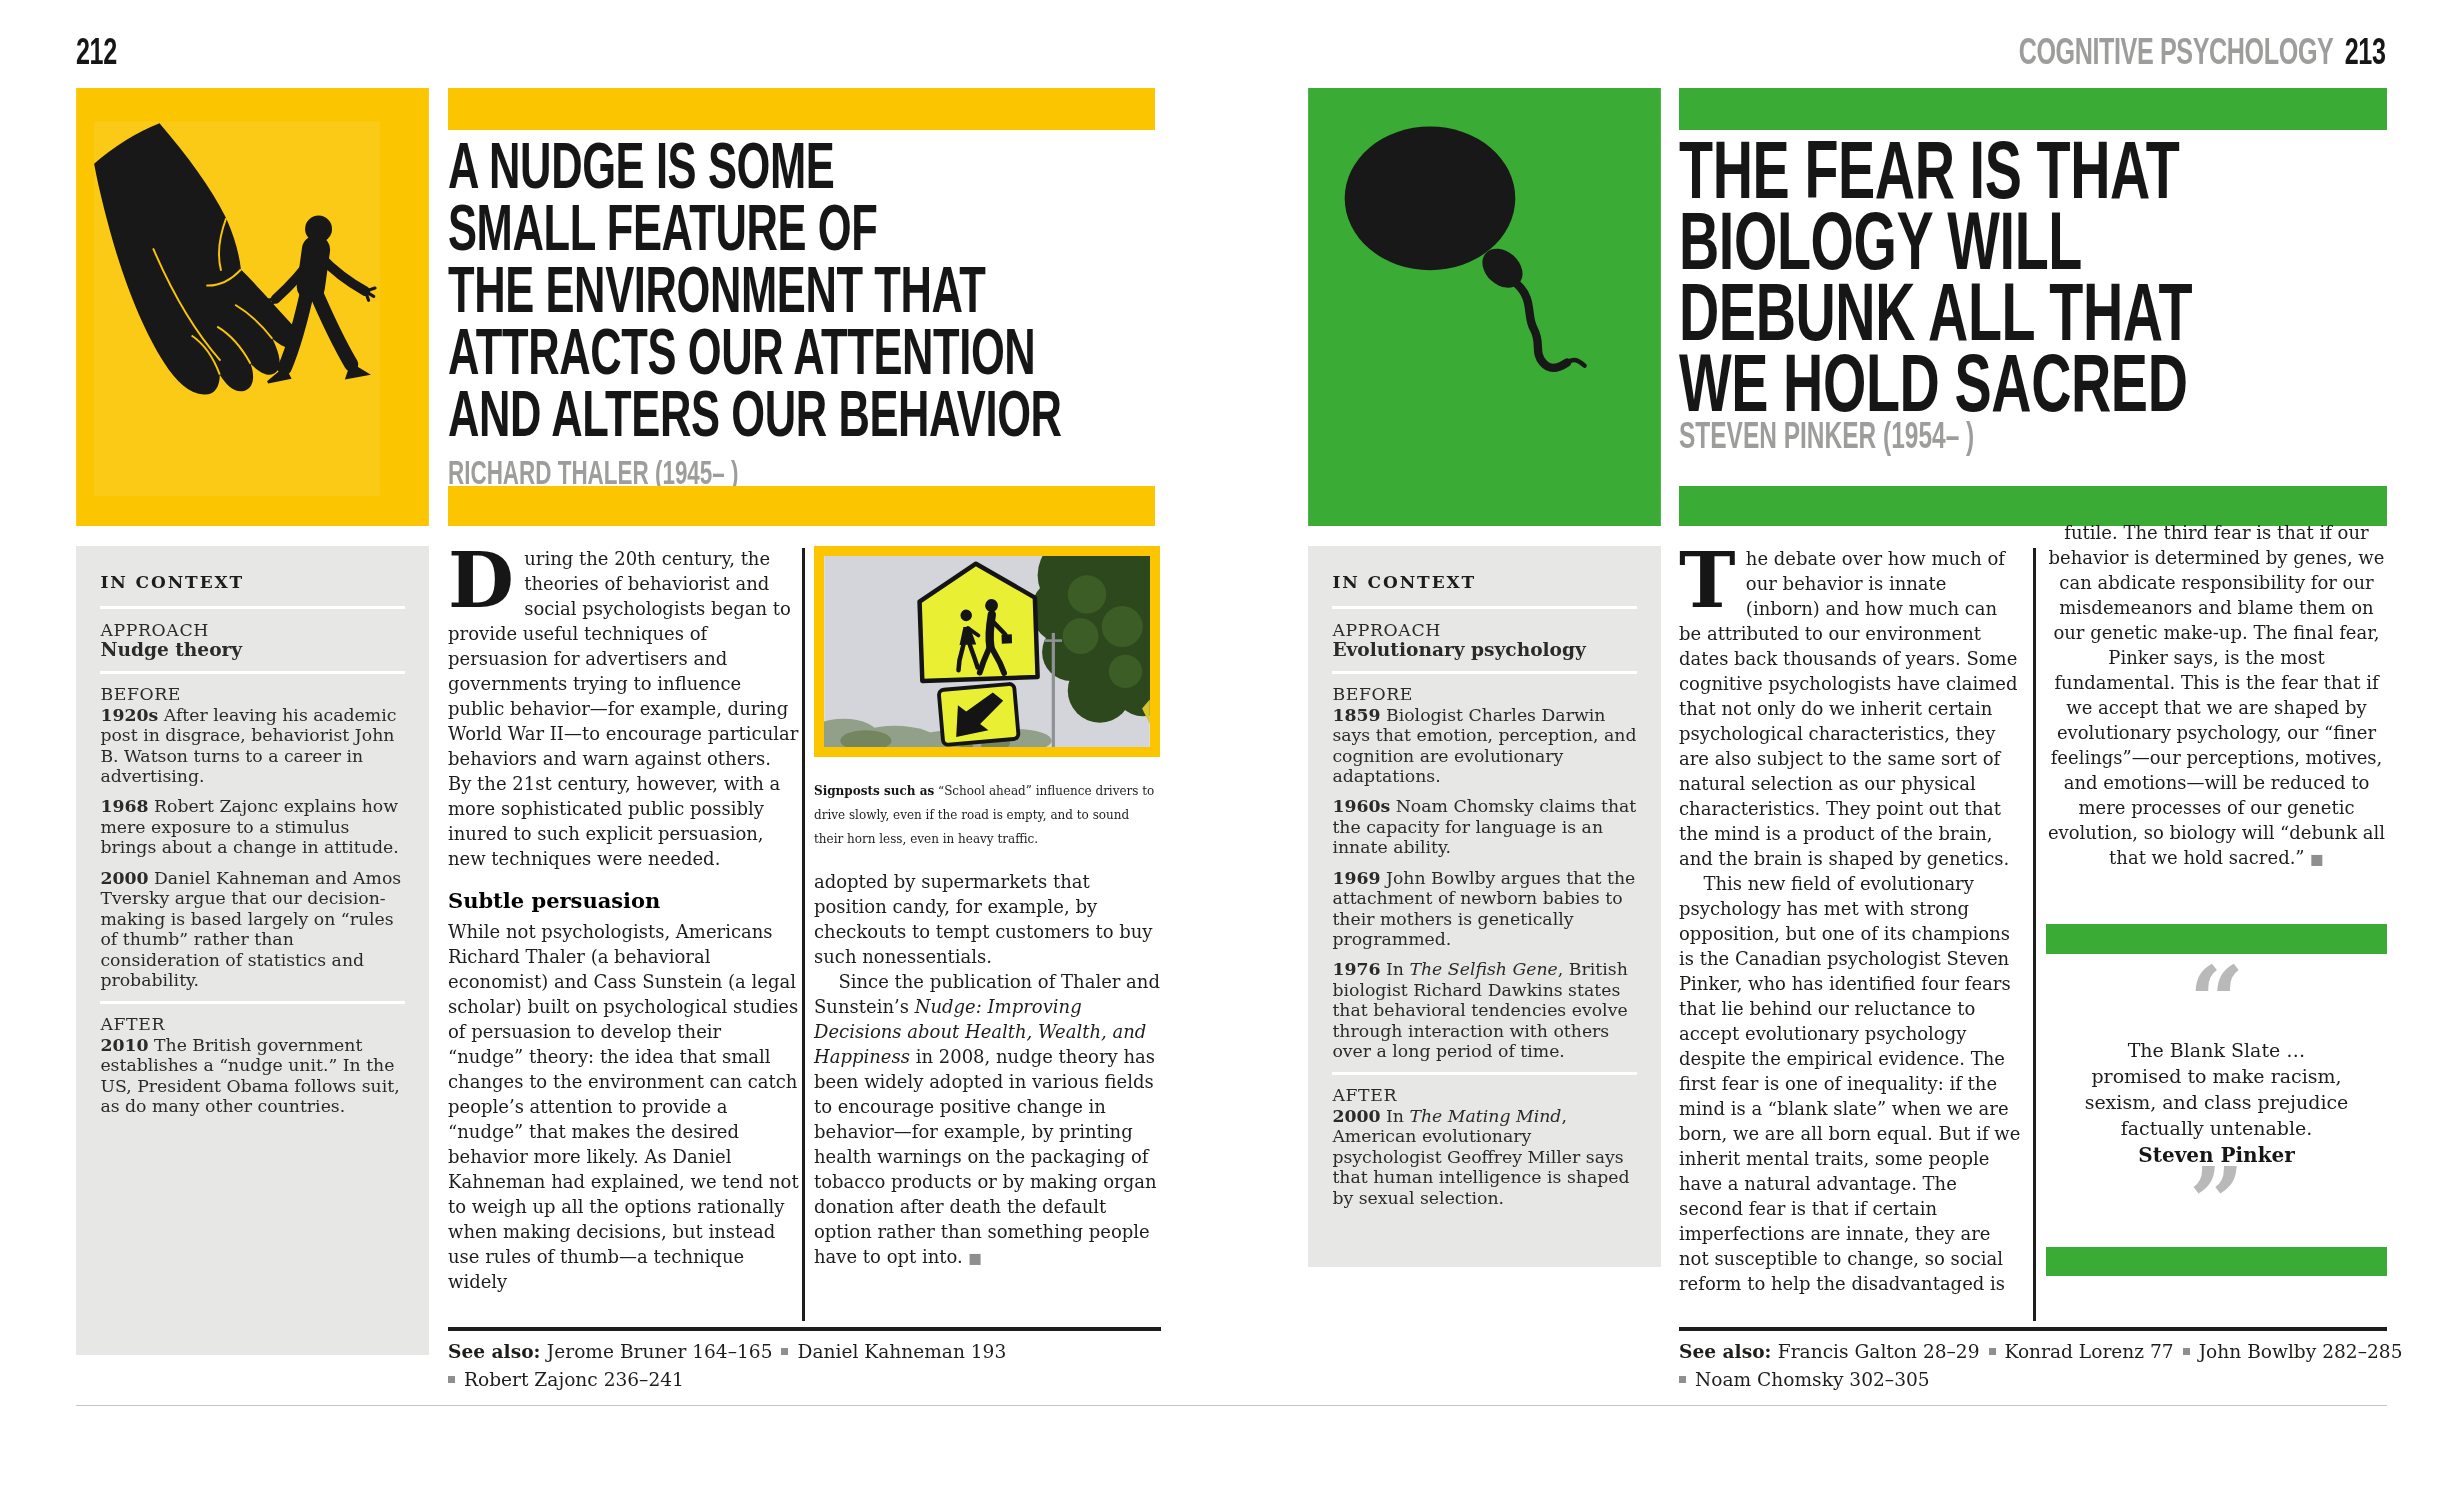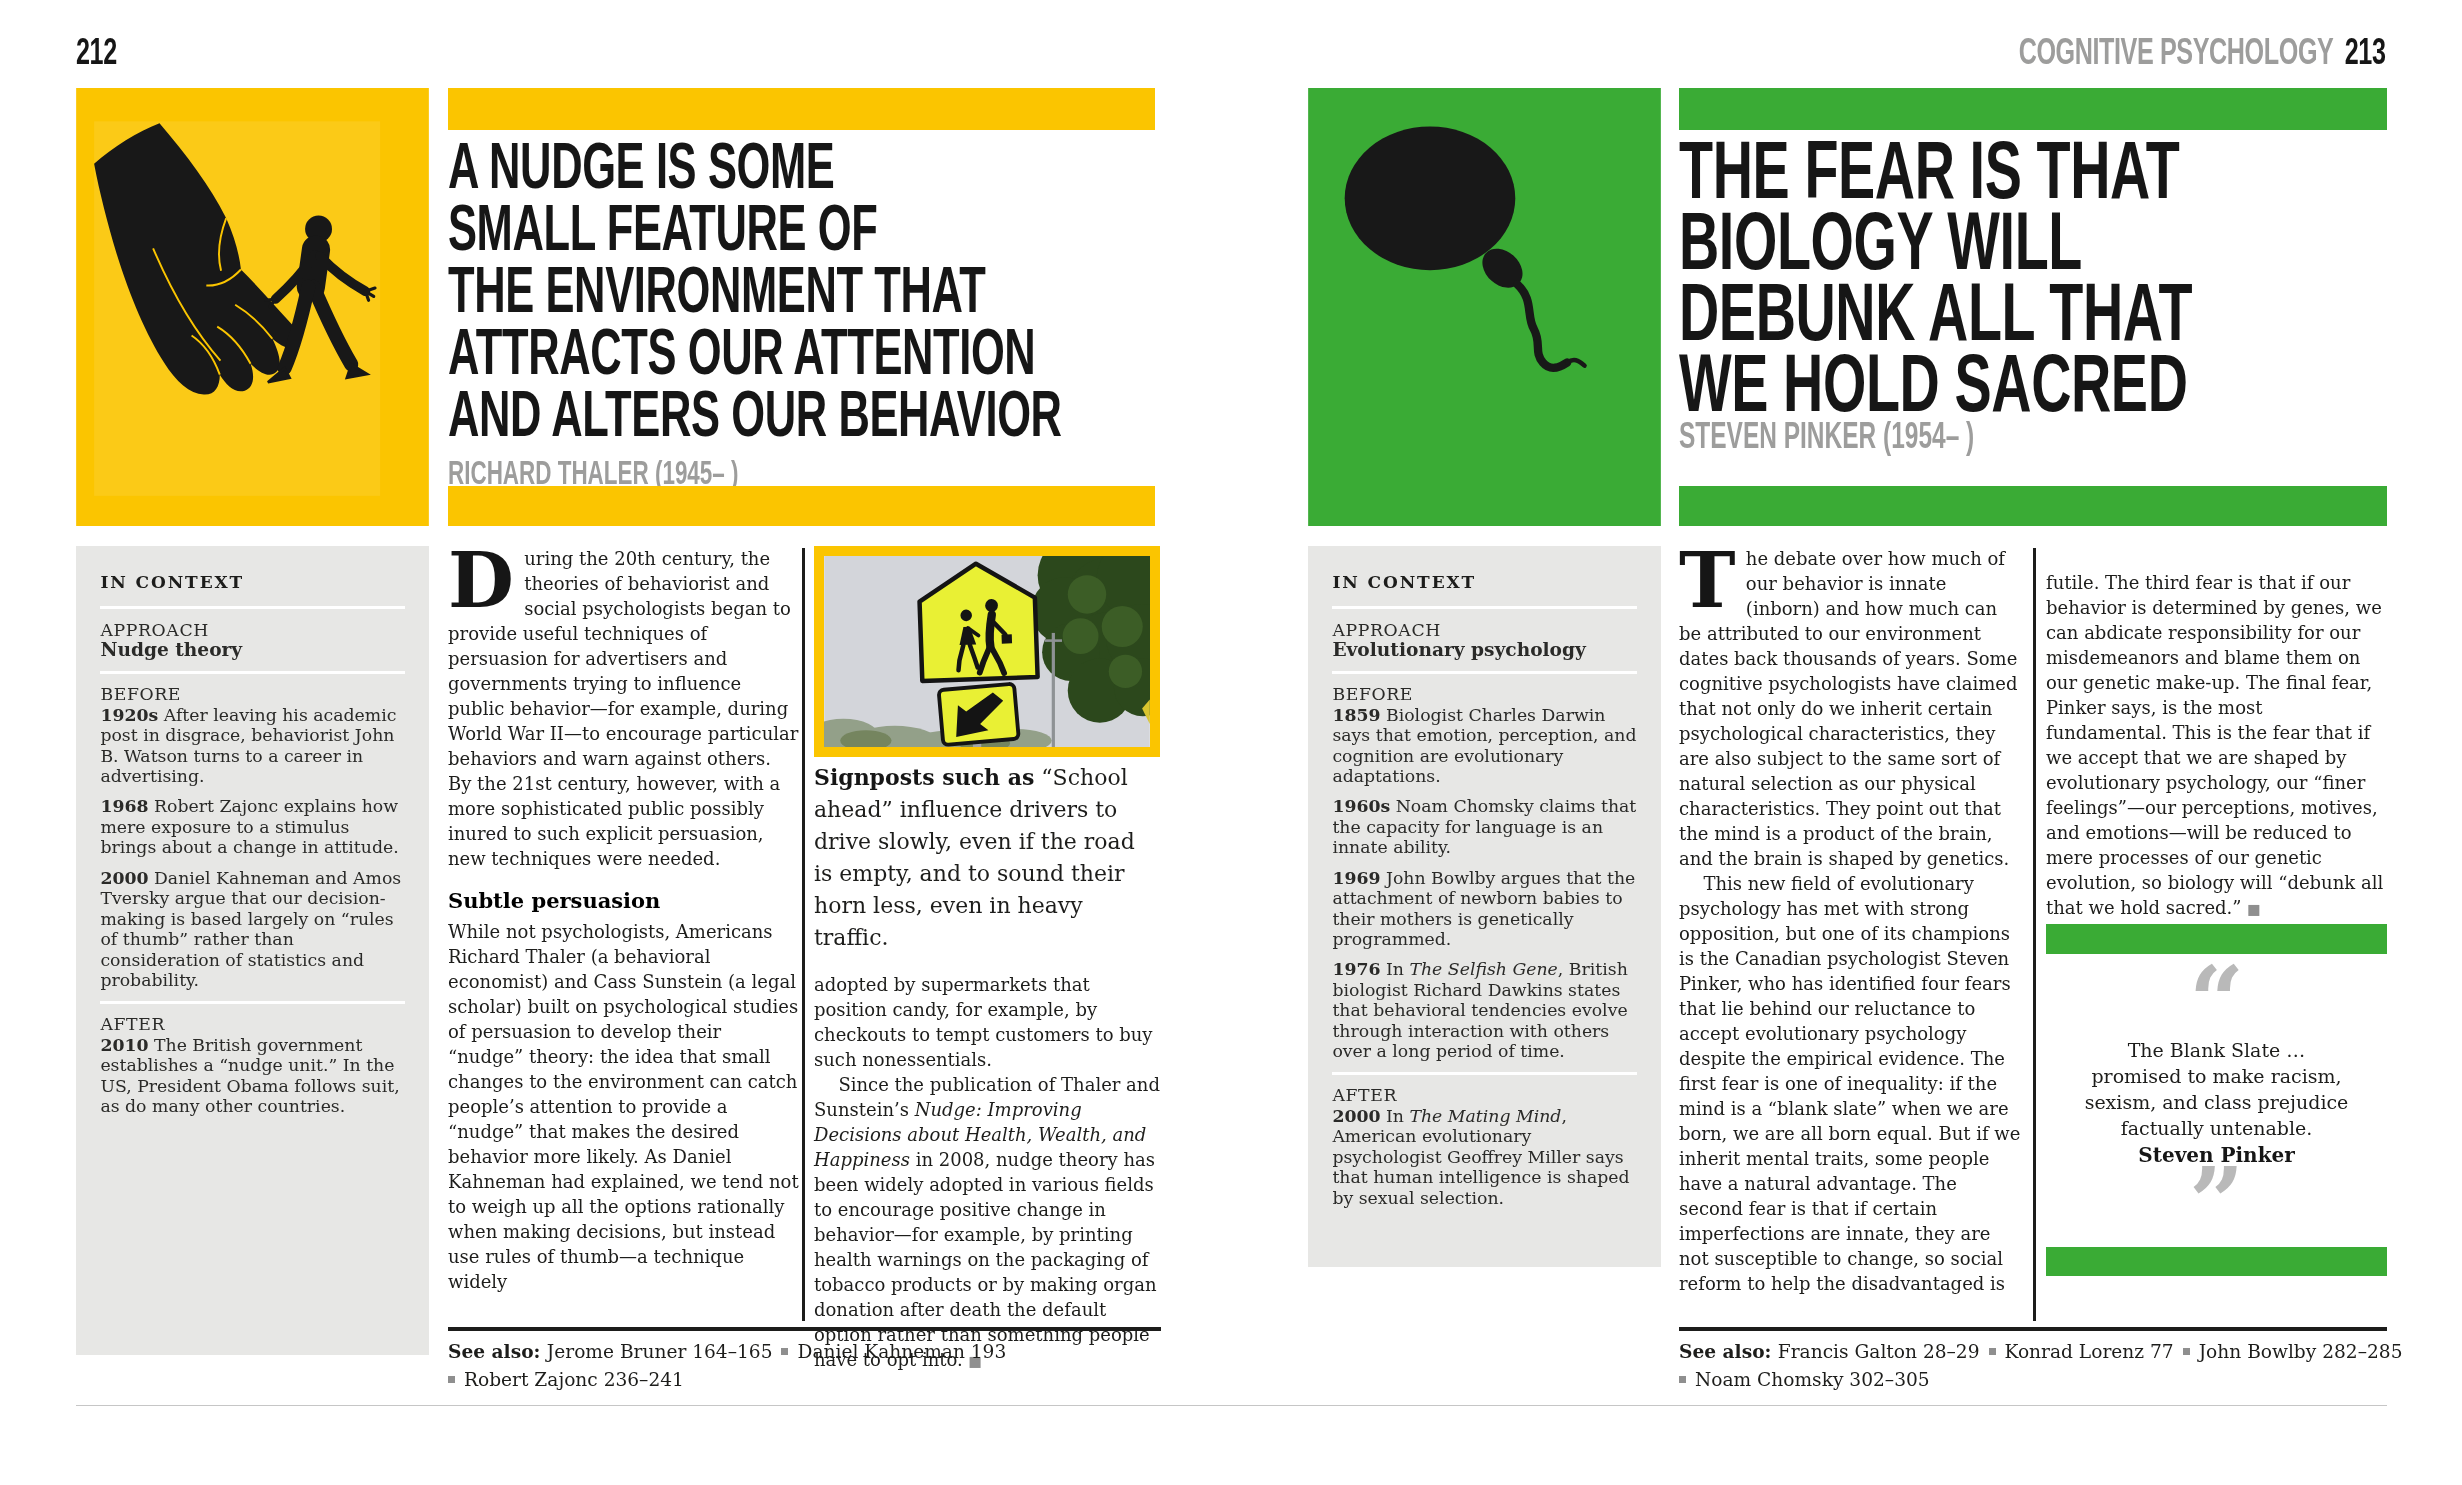--- a/index.html
+++ b/index.html
@@ -40,21 +40,21 @@
   .bodycol{font-size:18px;line-height:25px;text-align:left;}
   .bodycol p{margin:0;}
   .dropcap{float:left;font-weight:bold;font-size:76px;line-height:59px;margin:5.1px 10.3px 0 0;color:#161616;}
   .subhead{font-weight:bold;font-size:21px;line-height:26px;margin:16.7px 0 5.1px;color:#000000;}
   .ind{text-indent:24.4px;}
   .endsq{color:#8f8f8f;font-size:.8em;}
 
   .vrule{width:2.6px;background:#1d1d1b;}
 
   .photoframe{border:10.3px solid #fbc500;width:326px;height:191px;}
-  .caption{font-size:22px;line-height:32px;margin-top:4px;}
+  .caption{font-size:12px;line-height:24px;margin-top:22px;}
   .caption b{color:#161616;}
 
   .sarule{height:3.8px;background:#1d1d1b;}
   .seealso{font-size:18.6px;line-height:28px;color:#1d1d1b;}
   .seealso b{margin-right:6.4px;}
   .sq{display:inline-block;width:7px;height:7px;background:#8f8f8f;margin:0 9px 2.6px 9px;}
   .seealso br + .sq, .seealso .lead{margin-left:0;}
 
   .qbar{height:29.5px;background:#3aab35;}
   .qmark{font-size:96px;line-height:64px;height:64px;text-align:center;color:#b9b9b9;font-weight:bold;}
@@ -250,21 +250,21 @@
 
   <div class="abs bodycol" style="left:1679px;top:546px;width:346px;">
     <p>
       <span class="dropcap">T</span><span>he debate over how much of our behavior is innate (inborn) and how much can be attributed to our environment dates back thousands of years. Some cognitive psychologists have claimed that not only do we inherit certain psychological characteristics, they are also subject to the same sort of natural selection as our physical characteristics. They point out that the mind is a product of the brain, and the brain is shaped by genetics.</span>
     </p>
     <p class="ind">This new field of evolutionary psychology has met with strong opposition, but one of its champions is the Canadian psychologist Steven Pinker, who has identified four fears that lie behind our reluctance to accept evolutionary psychology despite the empirical evidence. The first fear is one of inequality: if the mind is a “blank slate” when we are born, we are all born equal. But if we inherit mental traits, some people have a natural advantage. The second fear is that if certain imperfections are innate, they are not susceptible to change, so social reform to help the disadvantaged is</p>
   </div>
 
   <div class="abs vrule" style="left:2033px;top:548px;height:773px;"></div>
 
-  <div class="abs bodycol" style="left:2046px;top:570px;width:341px;">
+  <div class="abs bodycol" style="left:2046px;top:520px;width:341px;text-align:center;">
     <p>futile. The third fear is that if our behavior is determined by genes, we can abdicate responsibility for our misdemeanors and blame them on our genetic make-up. The final fear, Pinker says, is the most fundamental. This is the fear that if we accept that we are shaped by evolutionary psychology, our “finer feelings”—our perceptions, motives, and emotions—will be reduced to mere processes of our genetic evolution, so biology will “debunk all that we hold sacred.” <span class="endsq">■</span></p>
   </div>
 
   <div class="abs" style="left:2046px;top:924px;width:341px;">
     <div class="qbar"></div>
     <div class="qmark open">“</div>
     <div class="qtext">The Blank Slate …
 promised to make racism,
 sexism, and class prejudice
 factually untenable.</div>

